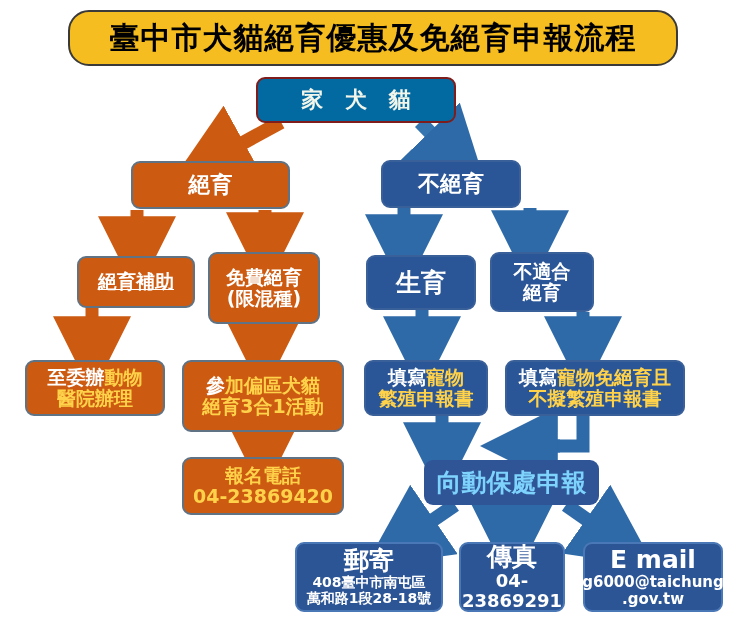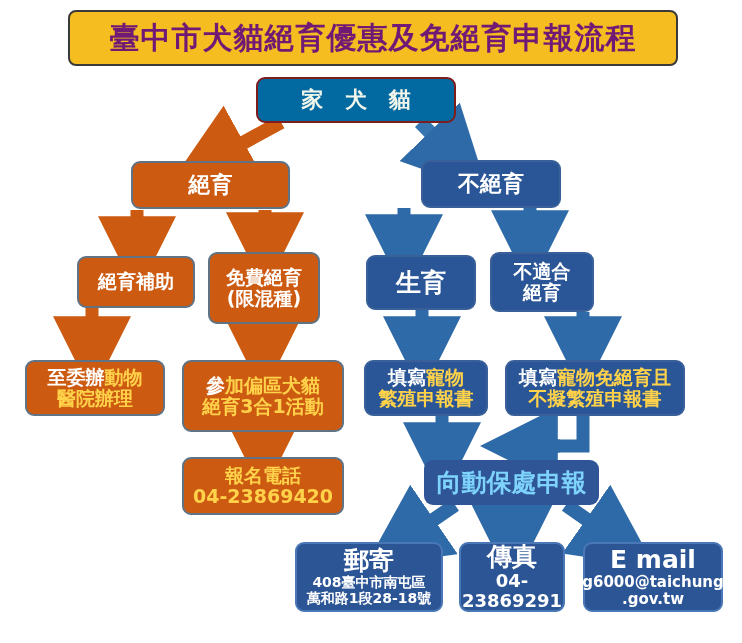--- a/index.html
+++ b/index.html
@@ -20,23 +20,23 @@
     text-align:center;
     border-radius:9px;
     line-height:1.12;
     z-index:5;
   }
   .node .ln{display:block;white-space:nowrap;}
 
   
   .title-box{
     position:absolute;left:68px;top:10px;width:606px;height:52px;
-    background:#f5bd1f;border:2px solid #3a3a3a;border-radius:8px;
+    background:#f5bd1f;border:2px solid #3a3a3a;border-radius:21px;
     display:flex;align-items:center;justify-content:center;
-    color:#701a75;font-size:30px;font-weight:bold;letter-spacing:1px;
+    color:#000000;font-size:30px;font-weight:bold;letter-spacing:1px;
     z-index:6;
   }
 
   .green{background:#0369a1;border:2px solid #7f1d1d;color:#f2f6ea;}
   .orange{background:#cc5a11;border:2px solid #5f7385;color:#ffffff;}
   .blue{background:#2a5596;border:2px solid #3a6099;color:#ffffff;}
   .blue-plain{background:#2f5597;border:none;color:#7dd3fc;}
   .blue-soft{background:#2c5596;border:2px solid #4a77b5;color:#ffffff;}
 
   .amber{color:#ffd24a;}
@@ -132,25 +132,25 @@
   <div class="title-box">臺中市犬貓絕育優惠及免絕育申報流程</div>
 
   <div class="node green" style="left:256px;top:77px;width:200px;height:46px;">
     <span class="ln f22 sp">家 犬 貓</span>
   </div>
 
   <div class="node orange" style="left:131px;top:161px;width:159px;height:48px;">
     <span class="ln f22">絕育</span>
   </div>
 
-  <div class="node blue" style="left:381px;top:160px;width:140px;height:48px;margin-left:40px;">
+  <div class="node blue" style="left:381px;top:160px;width:140px;height:48px;">
     <span class="ln f22">不絕育</span>
   </div>
 
-  <div class="node orange" style="left:77px;top:256px;width:118px;height:52px;">
+  <div class="node orange" style="left:77px;top:256px;width:118px;height:52px;text-decoration:underline;">
     <span class="ln f19">絕育補助</span>
   </div>
 
   <div class="node orange" style="left:208px;top:252px;width:112px;height:72px;">
     <span class="ln f19">免費絕育</span>
     <span class="ln f19">(限混種)</span>
   </div>
 
   <div class="node blue" style="left:366px;top:255px;width:110px;height:55px;">
     <span class="ln f20">生育</span>

